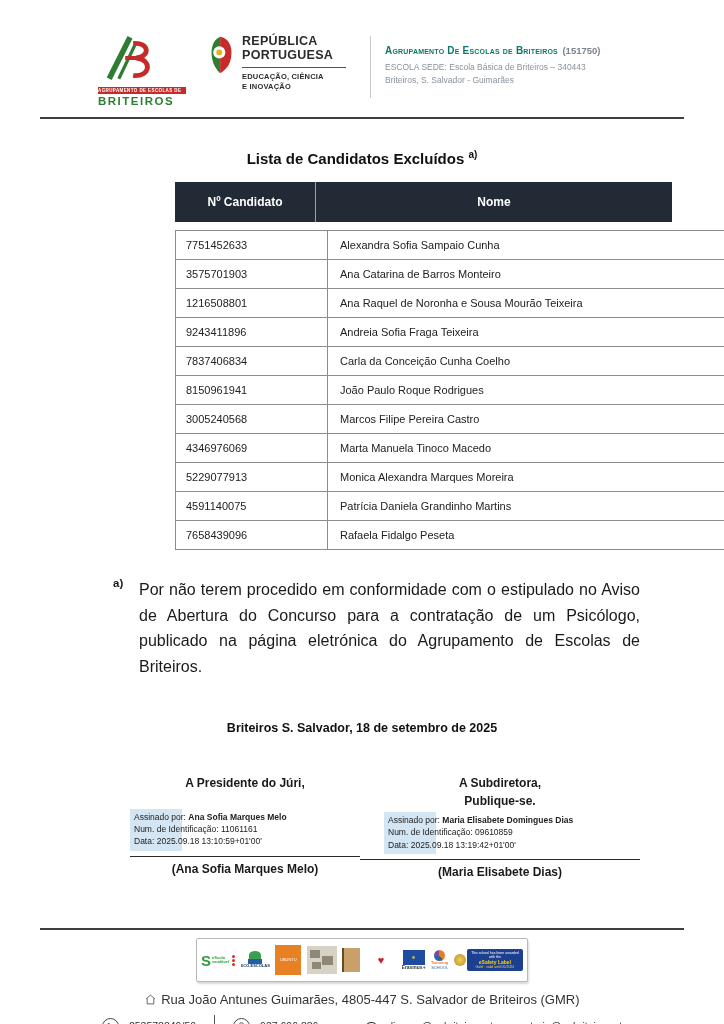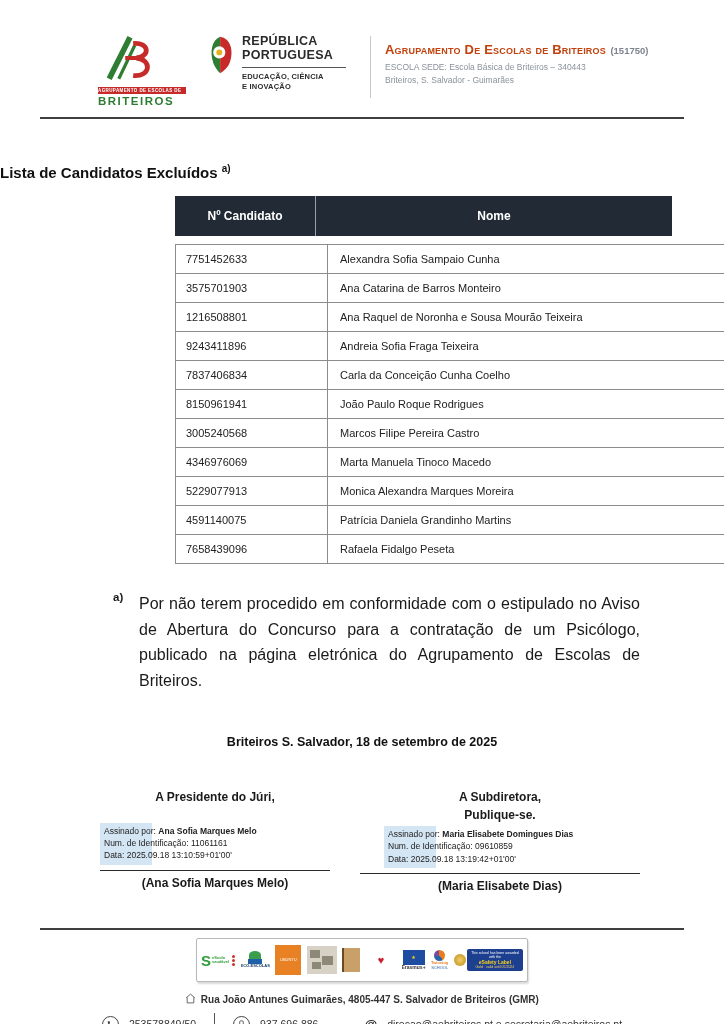--- a/index.html
+++ b/index.html
@@ -12,27 +12,27 @@
   .aeb-band{background:#c62b29;color:#fff;font-size:4.5px;font-weight:bold;letter-spacing:.4px;
             padding:1px 0;margin-top:1px;}
   .aeb-name{color:#2e7d32;font-weight:bold;font-size:11.5px;letter-spacing:1.5px;margin-top:1px;}
   .rep-block{display:flex;align-items:flex-start;margin-left:22px;}
   .rep-text{margin-left:8px;}
   .rep-title{font-size:12.5px;font-weight:bold;color:#2b2b2b;line-height:1.15;letter-spacing:.3px;}
   .rep-sep{border-top:1px solid #555;width:104px;margin:4px 0 4px 0;}
   .rep-sub{font-size:7.5px;color:#2b2b2b;font-weight:bold;line-height:1.3;letter-spacing:.2px;}
   .header-divider{width:1px;background:#c9c9c9;height:62px;margin:2px 14px 0 24px;}
   .header-right{padding-top:6px;}
-  .school-name{font-variant:small-caps;font-weight:bold;font-size:13px;color:#c2410c;letter-spacing:.2px;margin-top:24px;}
+  .school-name{font-variant:small-caps;font-weight:bold;font-size:10px;color:#0f766e;letter-spacing:.2px;margin-top:24px;}
   .school-code{font-size:9.5px;font-weight:bold;color:#7c8490;}
   .school-sub{font-size:8.5px;color:#8a929b;margin-top:3px;line-height:1.5;}
   .rule{border-top:2px solid #3f3f3f;margin:10px 40px 0 40px;}
 
   
-  .doc-title{margin:44px 0 0 0;text-align:left;font-size:15px;font-weight:bold;color:#111;}
+  .doc-title{margin:30px 0 0 0;text-align:center;font-size:15px;font-weight:bold;color:#111;}
   .doc-title sup{font-size:10px;font-weight:bold;}
 
   
   .table-wrap{margin:15px 0 0 130px;width:497px;padding-left:45px;}
   .thead{display:flex;background:#222a35;height:40px;align-items:center;}
   .th{color:#fff;font-weight:bold;font-size:12px;text-align:center;}
   .th.c1{width:140px;border-right:1px solid #9aa0a6;align-self:stretch;display:flex;align-items:center;justify-content:center;}
   .th.c2{flex:1;}
   table.cand{border-collapse:collapse;width:588px;margin-top:8px;}
   table.cand td{border:1px solid #8c8c8c;height:26px;font-size:11px;color:#222;vertical-align:middle;}
@@ -41,21 +41,21 @@
 
   
   .footnote{display:flex;margin:27px 84px 0 113px;}
   .fn-marker{font-weight:bold;font-size:11.5px;width:26px;flex:none;}
   .fn-text{margin:0;font-size:16px;line-height:1.6;text-align:justify;color:#1a1a1a;}
 
   
   .dateline{margin-top:42px;text-align:center;font-size:12.5px;font-weight:bold;color:#111;}
 
   
-  .signatures{display:flex;justify-content:space-between;margin:40px 84px 0 100px;}
+  .signatures{display:flex;justify-content:flex-end;margin:40px 84px 0 100px;}
   .sig-col{display:flex;flex-direction:column;}
   .sig-col.left{width:230px;}
   .sig-col.right{width:280px;}
   .sig-role{text-align:center;font-size:12px;font-weight:bold;line-height:1.45;}
   .sig-col.left .sig-role{margin-bottom:18px;}
   .sig-col.right .sig-role{margin-bottom:4px;}
   .sig-stamp{position:relative;font-size:8.5px;line-height:1.45;color:#222;padding-left:4px;}
   .sig-col.right .sig-stamp{padding-left:28px;}
   .stamp-highlight{position:absolute;top:-2px;width:52px;height:42px;background:#cfe2f3;opacity:.9;}
   .sig-col.left .stamp-highlight{left:0;}
@@ -85,21 +85,21 @@
   .m-erasmus .tiny{font-size:5px;color:#333;font-weight:bold;}
   .m-etw .ring{width:11px;height:11px;border-radius:50%;background:conic-gradient(#e87c1e 0 40%,#2a63a8 40% 75%,#7a4ba0 75% 100%);}
   .m-etw .t1{color:#e87c1e;font-weight:bold;}
   .m-etw .t2{color:#2a63a8;}
   .m-esafety{flex-direction:row;gap:1px;}
   .m-esafety .medal{width:12px;height:12px;border-radius:50%;background:radial-gradient(#f3cf63,#b78a1e);flex:none;}
   .m-esafety .panel{width:52px;background:#1d3f8f;border-radius:2px;padding:2px 2px;display:flex;flex-direction:column;align-items:center;}
   .m-esafety .l1{color:#fff;font-size:3.5px;text-align:center;line-height:1.2;}
   .m-esafety .l2{color:#f7d117;font-size:5px;font-weight:bold;}
   .m-esafety .l3{color:#f3cf63;font-size:3.5px;}
-  .address-line{margin-top:10px;text-align:center;font-size:10px;color:#333;font-weight:bold;}
+  .address-line{margin-top:10px;text-align:center;font-size:13px;color:#333;}
   .home-glyph{display:inline-block;transform:translateY(1px);margin-right:2px;color:#555;}
   .contact-line{margin-top:8px;display:flex;align-items:center;justify-content:center;gap:10px;font-size:10.5px;color:#333;}
   .cicon{width:15px;height:15px;border:1.2px solid #444;border-radius:50%;display:inline-flex;align-items:center;justify-content:center;flex:none;}
   .cdivider{width:1px;height:22px;background:#555;margin:0 8px;}
   .at-glyph{font-weight:bold;font-size:13px;color:#222;}
   .gap-sm{width:26px;}
 </style>
 </head>
 <body>
 

